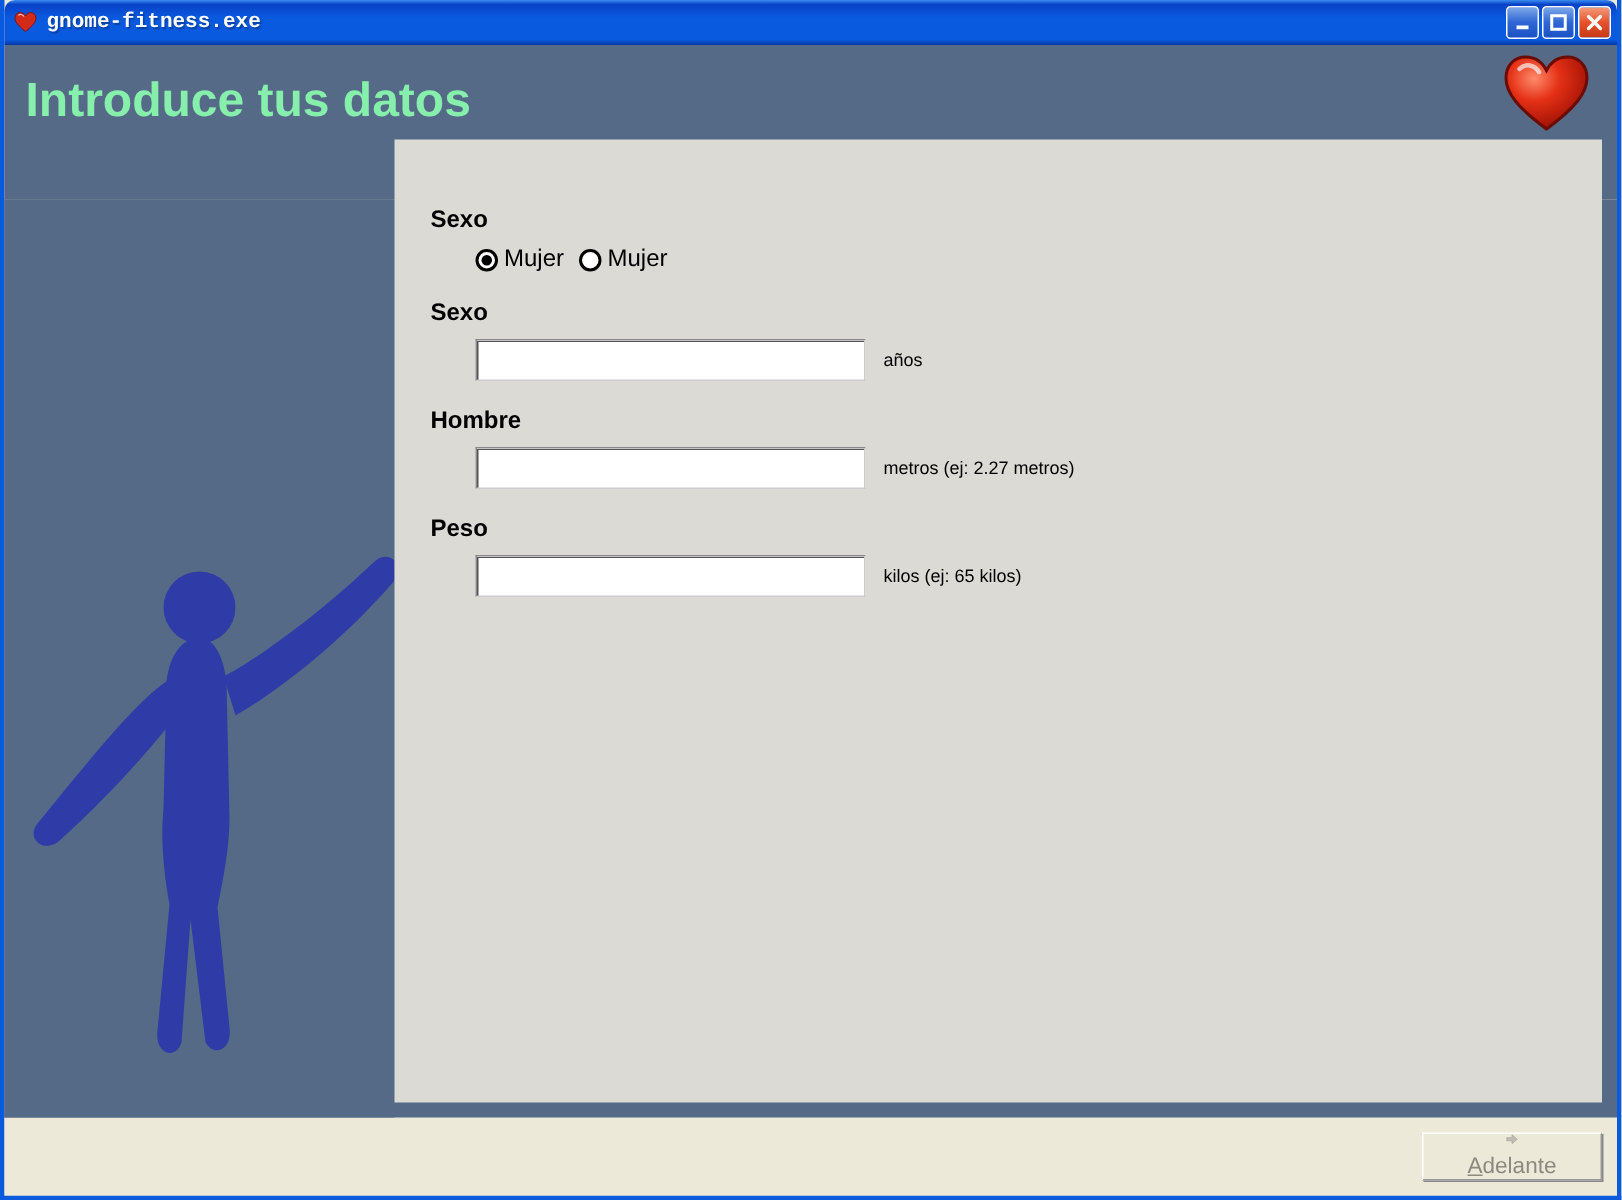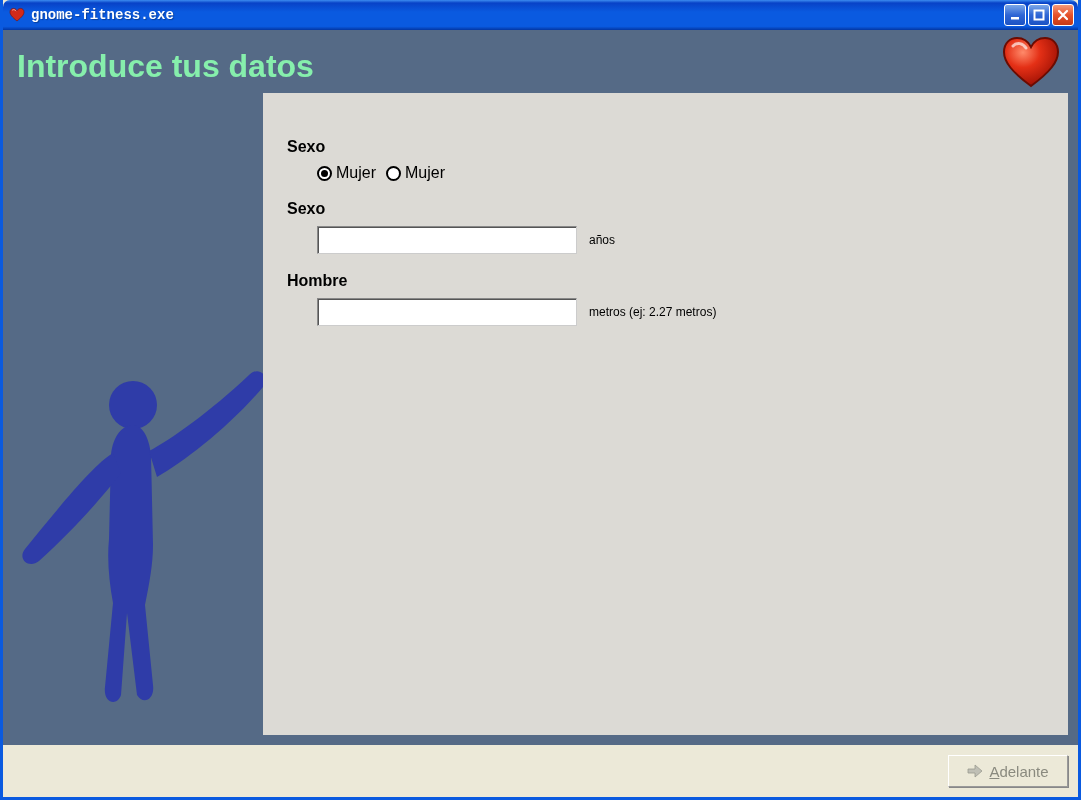--- a/index.html
+++ b/index.html
@@ -123,20 +123,21 @@
   .btn {
     min-width: 120px; height: 32px;
     background: #ece9d8;
     border: 1px solid #999;
     border-top-color:#fff; border-left-color:#fff;
     box-shadow: 1px 1px 0 #888;
     display:flex; align-items:center; justify-content:center; gap:6px;
     font-size: 15px; color:#000;
     padding: 0 10px;
     cursor: pointer;
+    flex-direction: column;
   }
   .btn.disabled { color: #8a8a7f; cursor: default; }
   .btn .u { text-decoration: underline; }
   .arrow-icon { width:16px; height:14px; display:block; }
   .x-icon { width:14px; height:14px; display:block; }
 </style>
 </head>
 <body>
 
 <div class="window-frame">
@@ -222,20 +223,27 @@
       </div>
 
       <div class="form-group">
         <span class="form-label">Hombre</span>
         <div class="input-row">
           <input class="text-input" type="text" value="" style="">
           <span class="hint">metros (ej: 2.27 metros)</span>
         </div>
       </div>
 
+      <div class="form-group">
+        <span class="form-label">Peso</span>
+        <div class="input-row">
+          <input class="text-input" type="text" value="" style="">
+          <span class="hint">kilos (ej: 65 kilos)</span>
+        </div>
+      </div>
 
     </div>
   </div>
 
   <div class="footer">
     <div class="btn disabled">
       <svg class="arrow-icon" viewBox="0 0 16 14">
         <path d="M1 5 L8 5 L8 1 L15 7 L8 13 L8 9 L1 9 Z" fill="#bfbfb5" stroke="#9a9a90" stroke-width="0.8"></path>
       </svg>
       <span><span class="u">A</span><span>delante</span></span>

